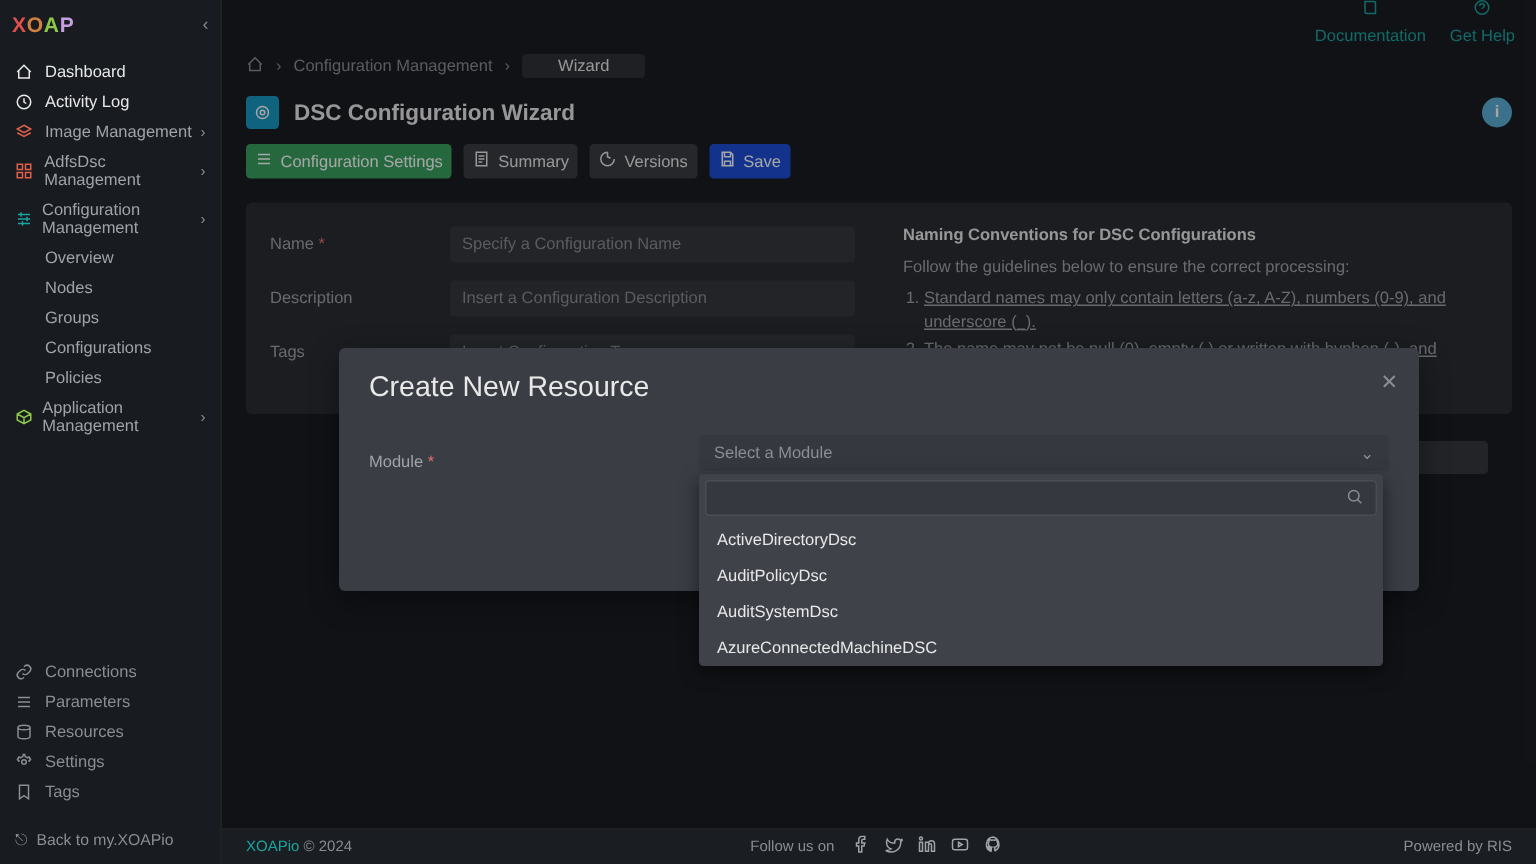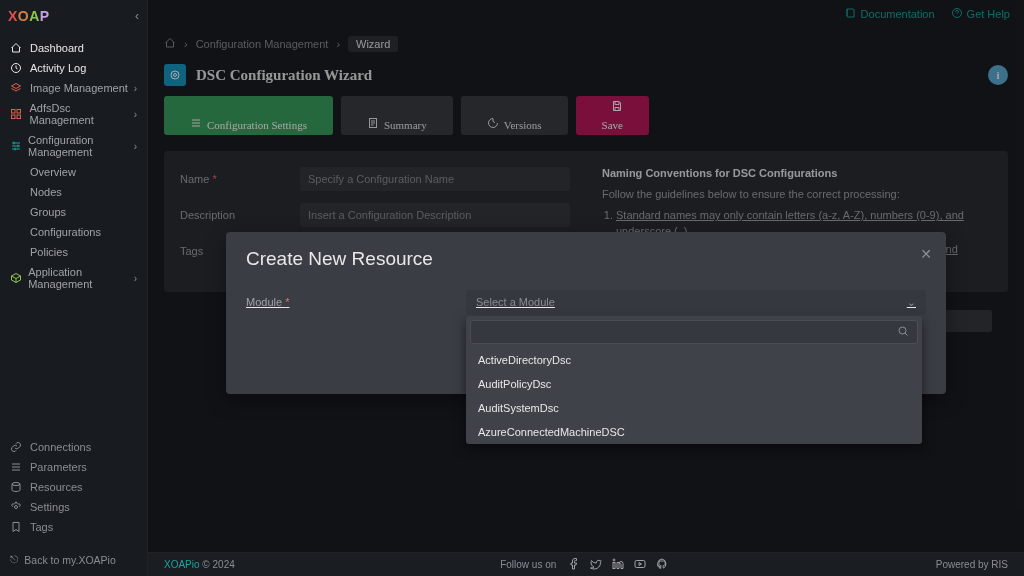--- a/index.html
+++ b/index.html
@@ -78,57 +78,56 @@
   
   .main { flex: 1; display: flex; flex-direction: column; position: relative; }
   .topbar {
     height: 28px;
     display: flex;
     align-items: center;
     justify-content: flex-end;
     padding: 0 14px;
     gap: 16px;
   }
-  .topbar a { color: var(--accent-teal); font-size: 11px; cursor: pointer; display:flex; align-items:center; gap:4px; }
+  .topbar a { color: var(--accent-teal); font-size: 11px; cursor: pointer; display:flex; align-items:center; gap:4px;flex-direction:column; }
 
   .crumbs { display: flex; align-items: center; gap: 8px; padding: 8px 16px; color: var(--text-mute); font-size: 11px; }
   .crumb-home { color: var(--text-mute); }
   .crumb-sep { color: var(--text-mute); }
-  .crumb-current { color: var(--text-main); background: #2f3238; padding: 2px 8px; border-radius: 3px; }
-
-  .page-head { display:flex; align-items:center; padding: 4px 16px 10px; gap: 10px; font-family: Liberation Serif, serif; }
+  .crumb-current { color: var(--text-main); background: #2f3238; padding: 2px 24px; border-radius: 3px; }
+
+  .page-head { display:flex; align-items:center; padding: 4px 16px 10px; gap: 10px; }
   .page-icon {
     width: 22px; height: 22px;
     background: #1999c2;
     border-radius: 3px;
     display:flex; align-items:center; justify-content:center;
     color:#fff;
   }
   .page-title { font-size: 15px; font-weight: 600; }
   .user-badge {
     margin-left: auto;
     width: 20px; height: 20px; border-radius: 50%;
     background: #5daed6; color: #fff;
     display:flex; align-items:center; justify-content:center;
     font-size: 11px; font-weight: bold;
   }
 
   .tabs { display:flex; gap:8px; padding: 0 16px; }
   .tab {
-    display:flex; align-items:flex-end; gap:5px;
-    padding: 4px 26px;
+    display:flex; align-items:center; gap:5px;
+    padding: 4px 6px;
     border-radius: 3px;
     font-size: 11px;
     background: #3a3d43;
     color: var(--text-main);
     cursor: pointer;
-    font-family: Liberation Serif, serif;
   }
   .tab.active { background: var(--accent-green); color: #fff; }
-  .tab.save { background: #be185d; color: #fff; flex-direction: column; }
+  .tab.save { background: #1d4ed8; color: #fff; }
   .tab .i { font-size: 11px; }
 
   .form-area {
     margin: 16px 16px 0;
     background: var(--bg-panel);
     border-radius: 4px;
     display: grid;
     grid-template-columns: 1fr 1fr;
     gap: 0;
     padding: 16px;
@@ -178,21 +177,21 @@
     margin-top: 232px;
     width: 720px;
     background: var(--bg-modal);
     border-radius: 4px;
     padding: 16px 20px 80px;
     position: relative;
     box-shadow: 0 6px 20px rgba(0,0,0,0.4);
   }
   .modal-title { font-size: 19px; font-weight: 400; margin-bottom: 20px; }
   .modal-close { position:absolute; top:14px; right:14px; color: var(--text-mute); cursor:pointer; font-size:14px; }
-  .modal-row { display:flex; align-items:center;text-decoration:underline; }
+  .modal-row { display:flex; align-items:flex-end; }
   .modal-label { width: 220px; font-size: 11px; color: var(--text-dim); }
   .modal-label .req { color: #e07070; }
   .modal-select-wrap { flex:1; position:relative; }
   .modal-select {
     height: 24px; width:100%;
     background: var(--bg-input);
     border-radius: 3px;
     display:flex; align-items:center; justify-content:space-between;
     padding: 0 10px;
     color: var(--text-mute); font-size: 11px;

